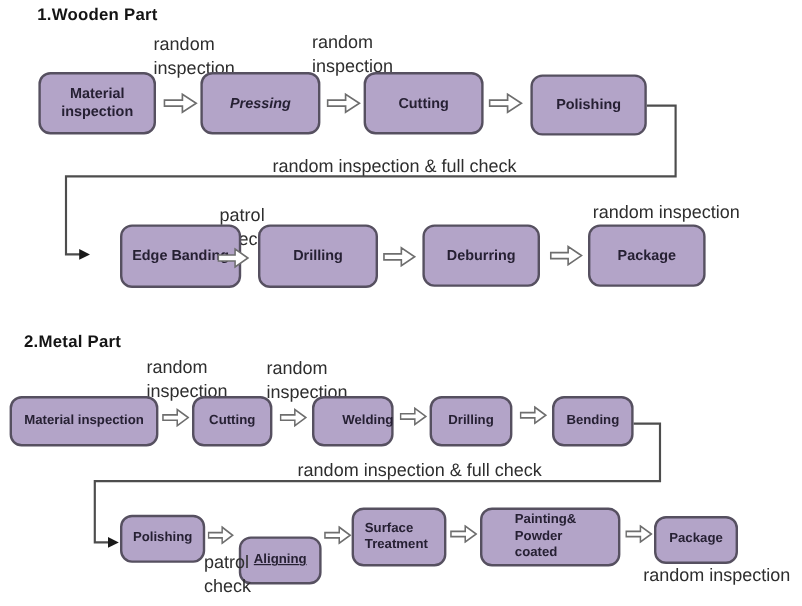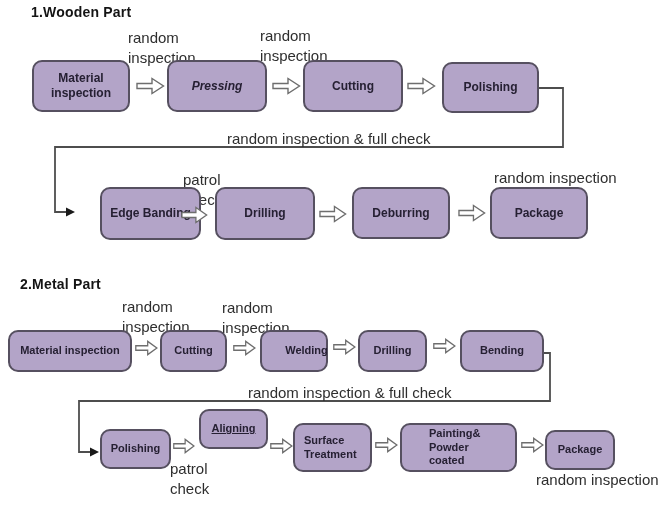--- a/index.html
+++ b/index.html
@@ -112,21 +112,21 @@
 
   <div class="title" style="left:20px;top:276px;">2.Metal Part</div>
 
   <div class="lbl" style="left:122px;top:297px;width:60px;">random inspection</div>
   <div class="lbl" style="left:222px;top:298px;width:60px;">random inspection</div>
 
   <div class="box small nowrap" style="left:8px;top:330px;width:124px;height:42px;">Material inspection</div>
   <div class="box small" style="left:160px;top:330px;width:67px;height:42px;">Cutting</div>
   <div class="box small" style="left:260px;top:330px;width:68px;height:42px;padding-left:28px;">Welding</div>
   <div class="box small" style="left:358px;top:330px;width:69px;height:42px;">Drilling</div>
-  <div class="box small" style="left:460px;top:330px;width:84px;height:42px;">Bending</div>
+  <div class="box small" style="left:460px;top:330px;width:68px;height:42px;">Bending</div>
 
   <div class="arrow" style="left:135px;top:340px;">
     <svg width="23" height="16" viewBox="0 0 29 18" preserveAspectRatio="none">
         <path d="M1 6.5 L16 6.5 L16 1.5 L27.5 9 L16 16.5 L16 11.5 L1 11.5 Z" fill="#ffffff" stroke="#6e6e6e" stroke-width="1.6"></path>
       </svg>
   </div>
   <div class="arrow" style="left:233px;top:340px;">
     <svg width="23" height="16" viewBox="0 0 29 18" preserveAspectRatio="none">
         <path d="M1 6.5 L16 6.5 L16 1.5 L27.5 9 L16 16.5 L16 11.5 L1 11.5 Z" fill="#ffffff" stroke="#6e6e6e" stroke-width="1.6"></path>
       </svg>
@@ -138,21 +138,21 @@
   </div>
   <div class="arrow" style="left:433px;top:338px;">
     <svg width="23" height="16" viewBox="0 0 29 18" preserveAspectRatio="none">
         <path d="M1 6.5 L16 6.5 L16 1.5 L27.5 9 L16 16.5 L16 11.5 L1 11.5 Z" fill="#ffffff" stroke="#6e6e6e" stroke-width="1.6"></path>
       </svg>
   </div>
 
   <div class="lbl nowrap" style="left:248px;top:383px;">random inspection &amp; full check</div>
 
   <div class="box small" style="left:100px;top:429px;width:71px;height:40px;">Polishing</div>
-  <div class="box small" style="left:199px;top:409px;width:69px;height:40px;text-decoration:underline;">Aligning</div>
+  <div class="box small" style="left:199px;top:447px;width:69px;height:40px;text-decoration:underline;">Aligning</div>
   <div class="box small leftalign" style="left:293px;top:423px;width:79px;height:49px;">Surface
 Treatment</div>
   <div class="box small leftalign" style="left:400px;top:423px;width:117px;height:49px;padding-left:27px;">Painting&amp;  Powder
 coated</div>
   <div class="box small" style="left:545px;top:430px;width:70px;height:40px;">Package</div>
 
   <div class="arrow" style="left:173px;top:438px;">
     <svg width="22" height="16" viewBox="0 0 29 18" preserveAspectRatio="none">
         <path d="M1 6.5 L16 6.5 L16 1.5 L27.5 9 L16 16.5 L16 11.5 L1 11.5 Z" fill="#ffffff" stroke="#6e6e6e" stroke-width="1.6"></path>
       </svg>

